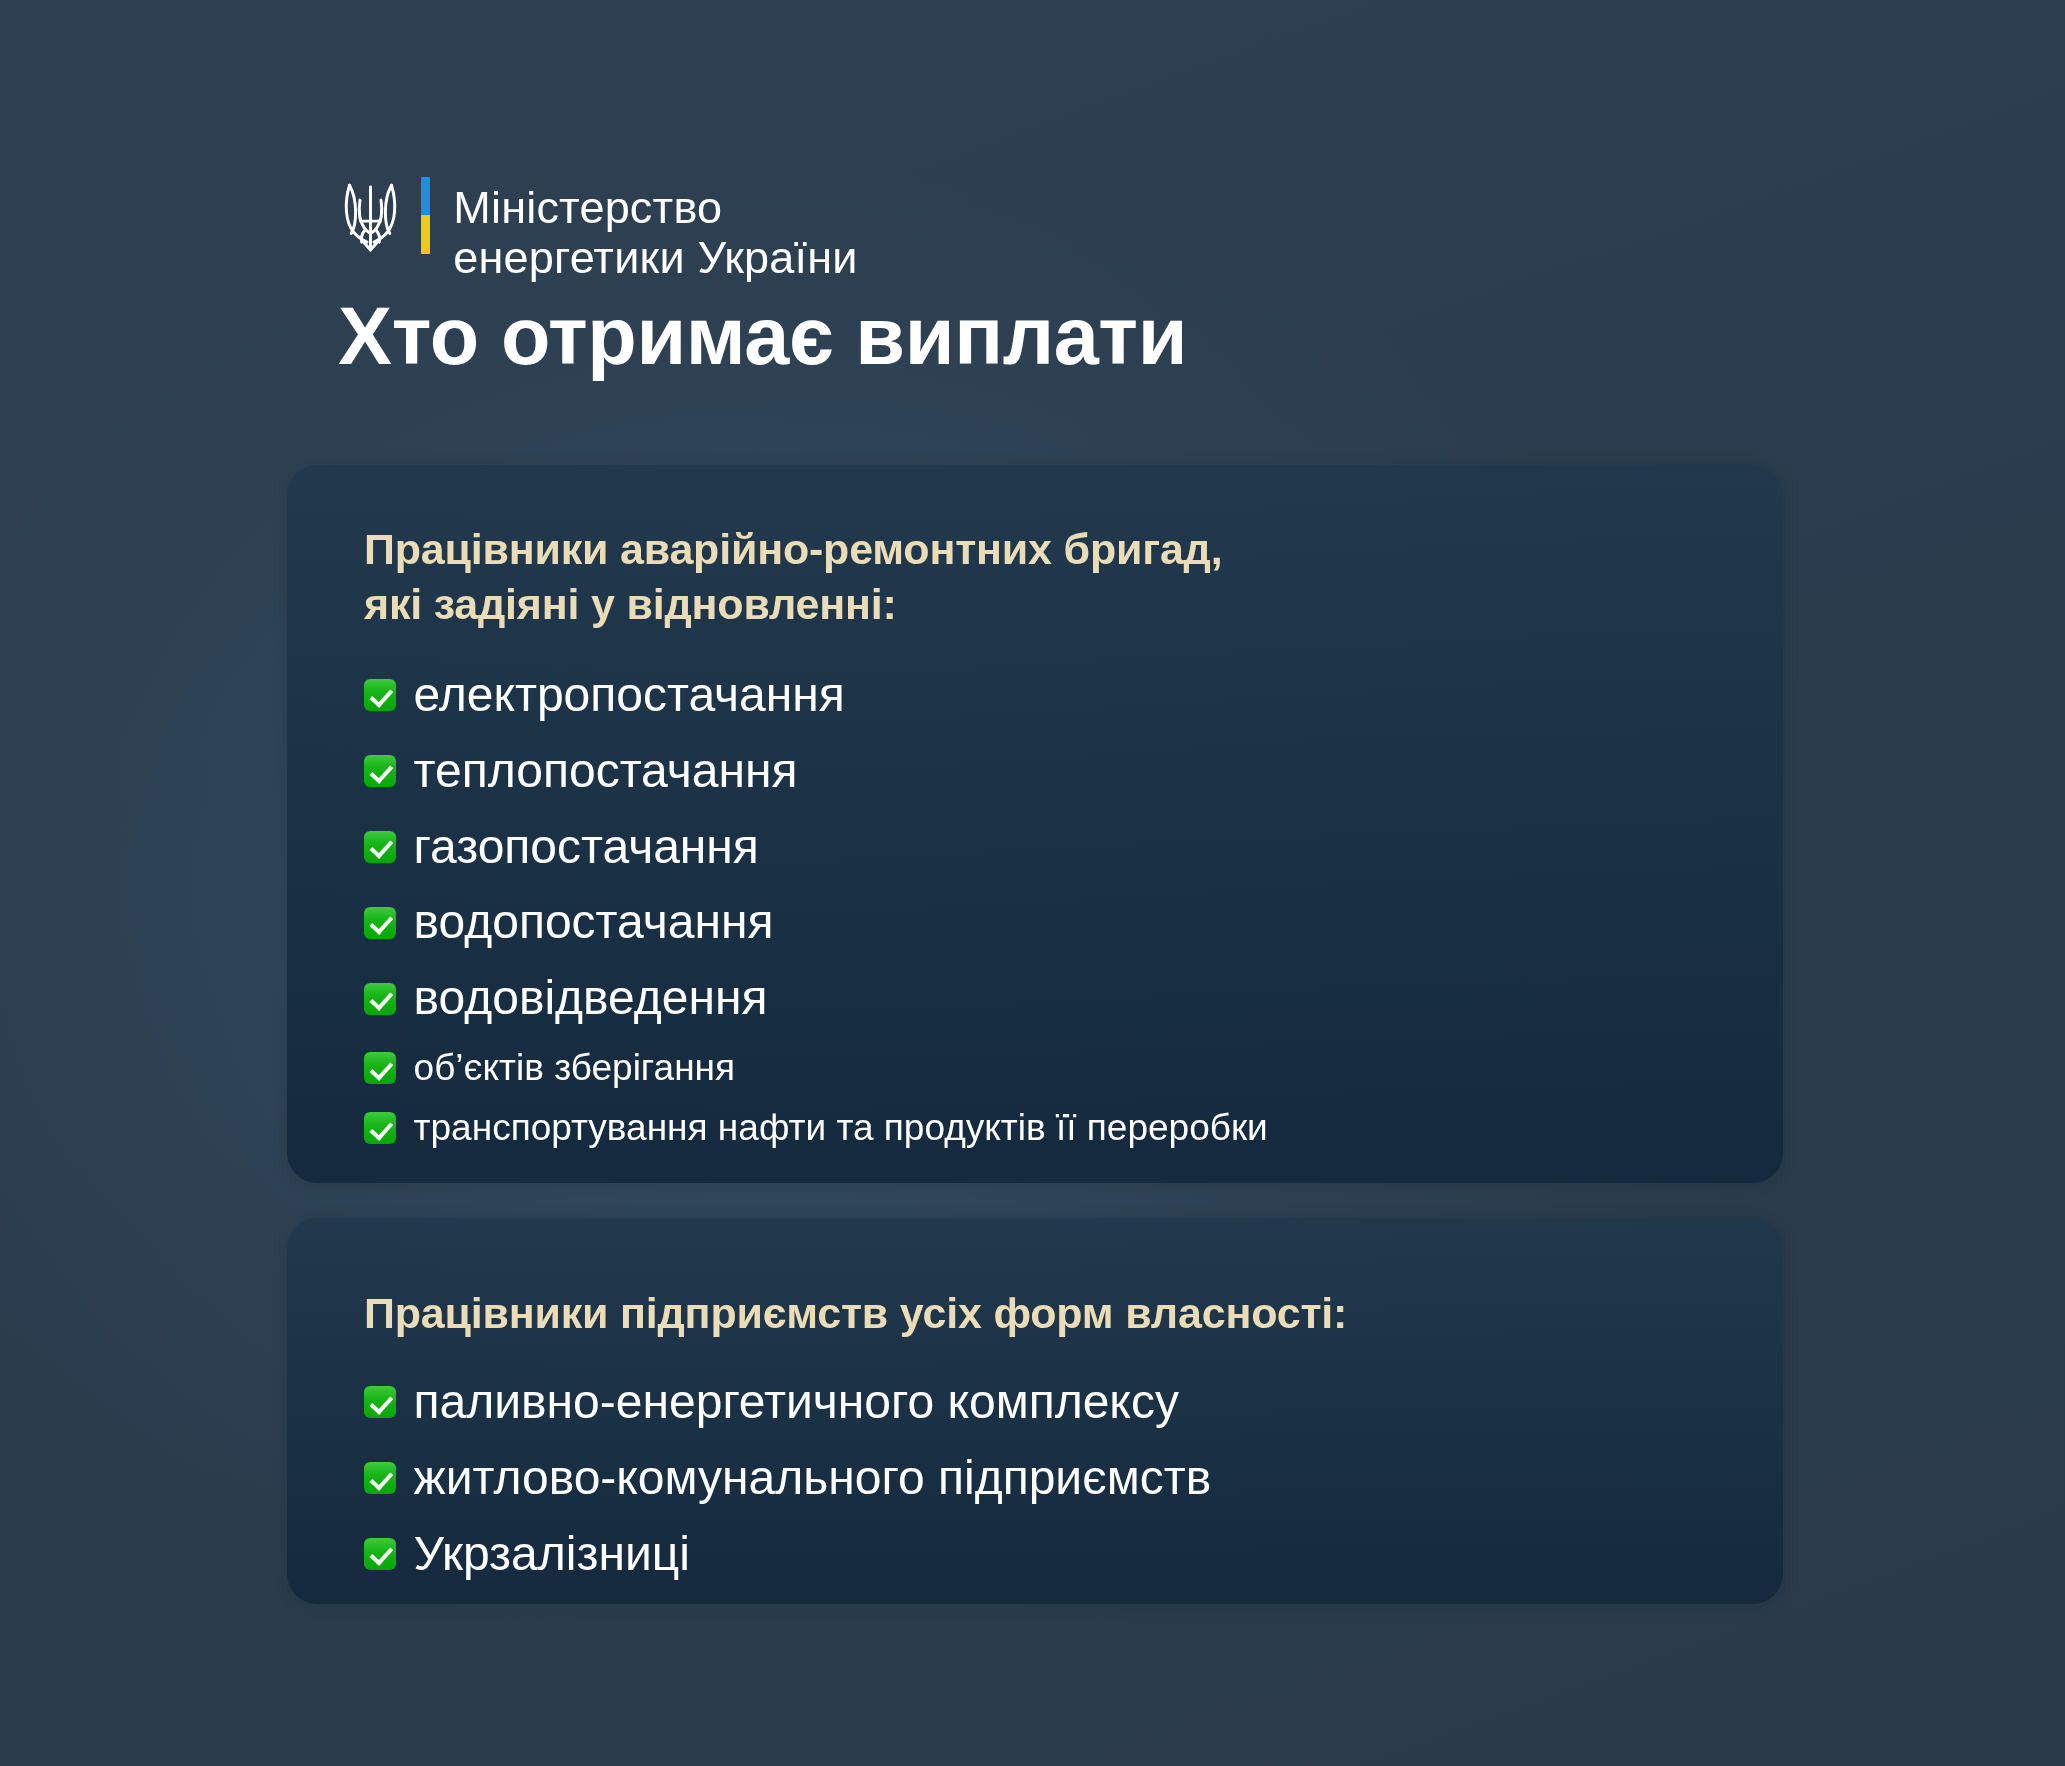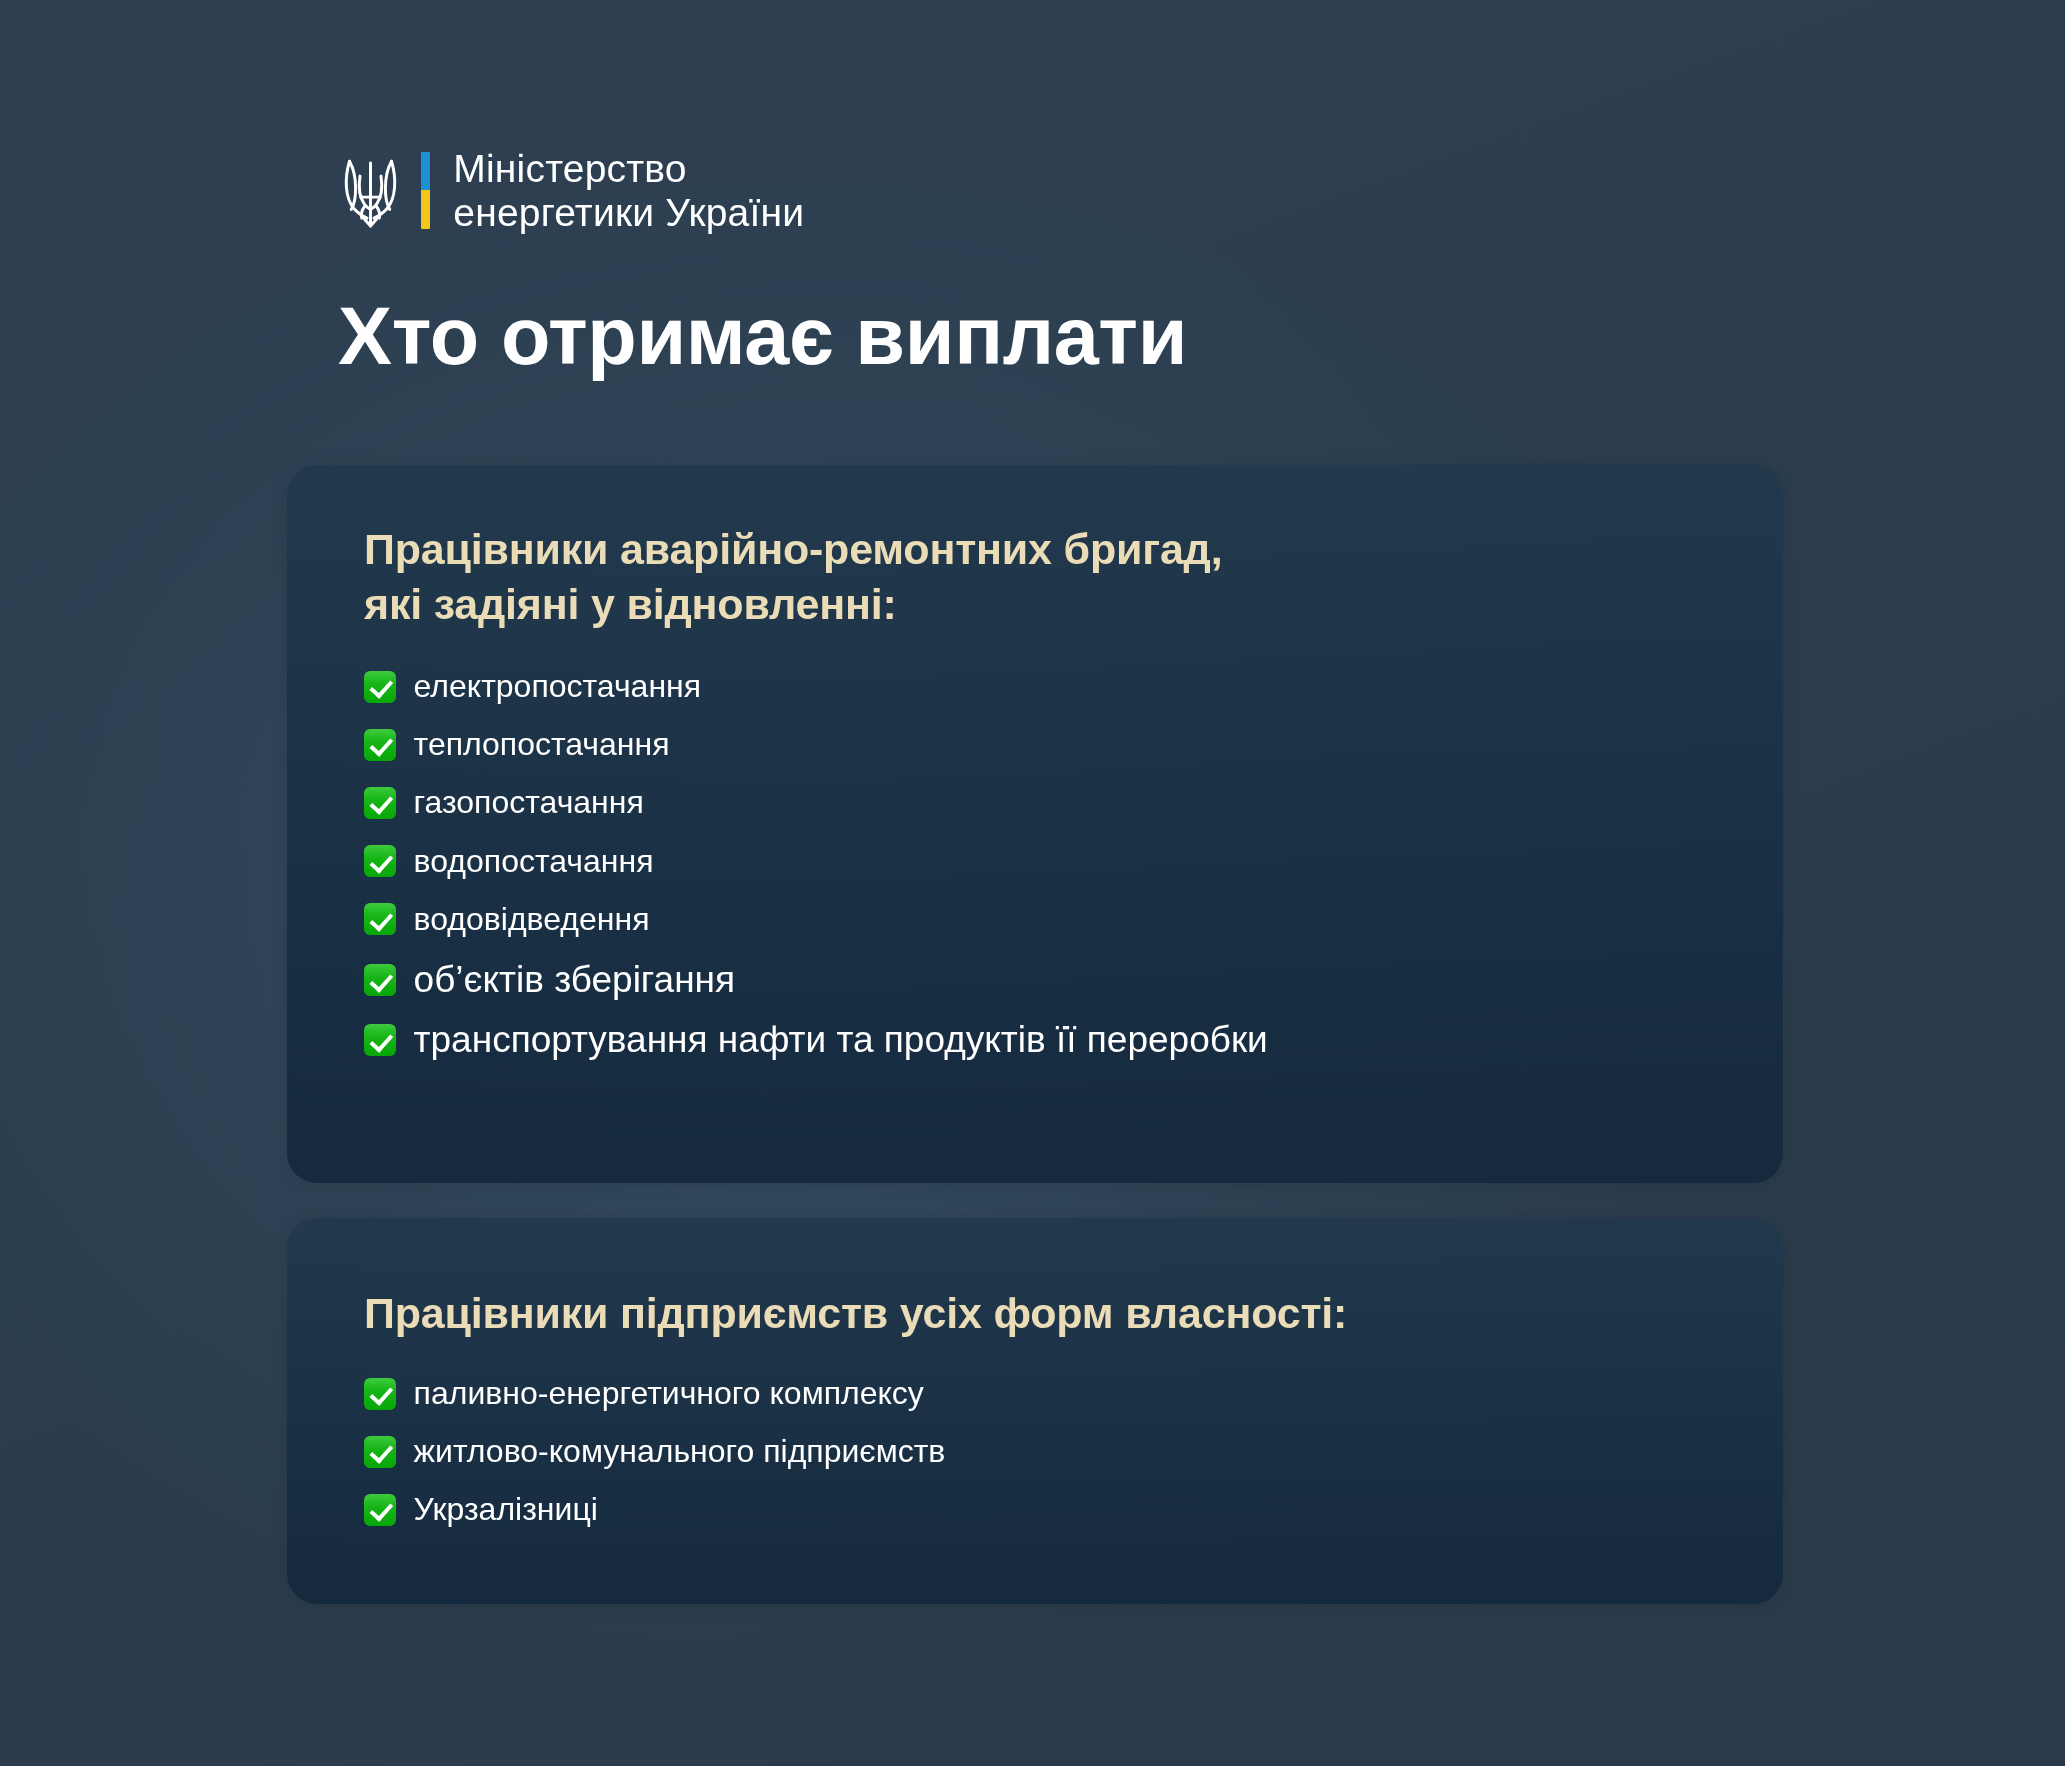--- a/index.html
+++ b/index.html
@@ -37,25 +37,26 @@
     width: 9.7px;
     height: 77px;
     margin-left: 17.6px;
     margin-right: 23px;
     border-radius: 0.9px;
     background: linear-gradient(to bottom, #1e90d6 0%, #1e90d6 50%, #f5c518 50%, #f5c518 100%);
     flex: 0 0 auto;
   }
   #logo-text {
     color: #ffffff;
-    font-size: 39px;
+    font-size: 45px;
     line-height: 1.12;
     font-weight: 400;
     letter-spacing: 0.2px;
     white-space: pre;
+    margin-top: 36px;
   }
 
   
   #page-title {
     position: absolute;
     left: 338px;
     top: 290px;
     color: #ffffff;
     font-size: 81px;
     font-weight: 700;
@@ -116,21 +117,21 @@
     left: 10.5px;
     top: 5.3px;
     width: 8.8px;
     height: 16.7px;
     border: solid #ffffff;
     border-width: 0 4px 4px 0;
     transform: rotate(42deg);
   }
   .list-label {
     color: #ffffff;
-    font-size: 32px;
+    font-size: 48px;
     font-weight: 400;
     line-height: 1.1;
     white-space: nowrap;
   }
   .list-item.compact .list-label { font-size: 37px; }
   .list-item.compact { margin-bottom: 19.3px; }
 </style>
 </head>
 <body>
 

